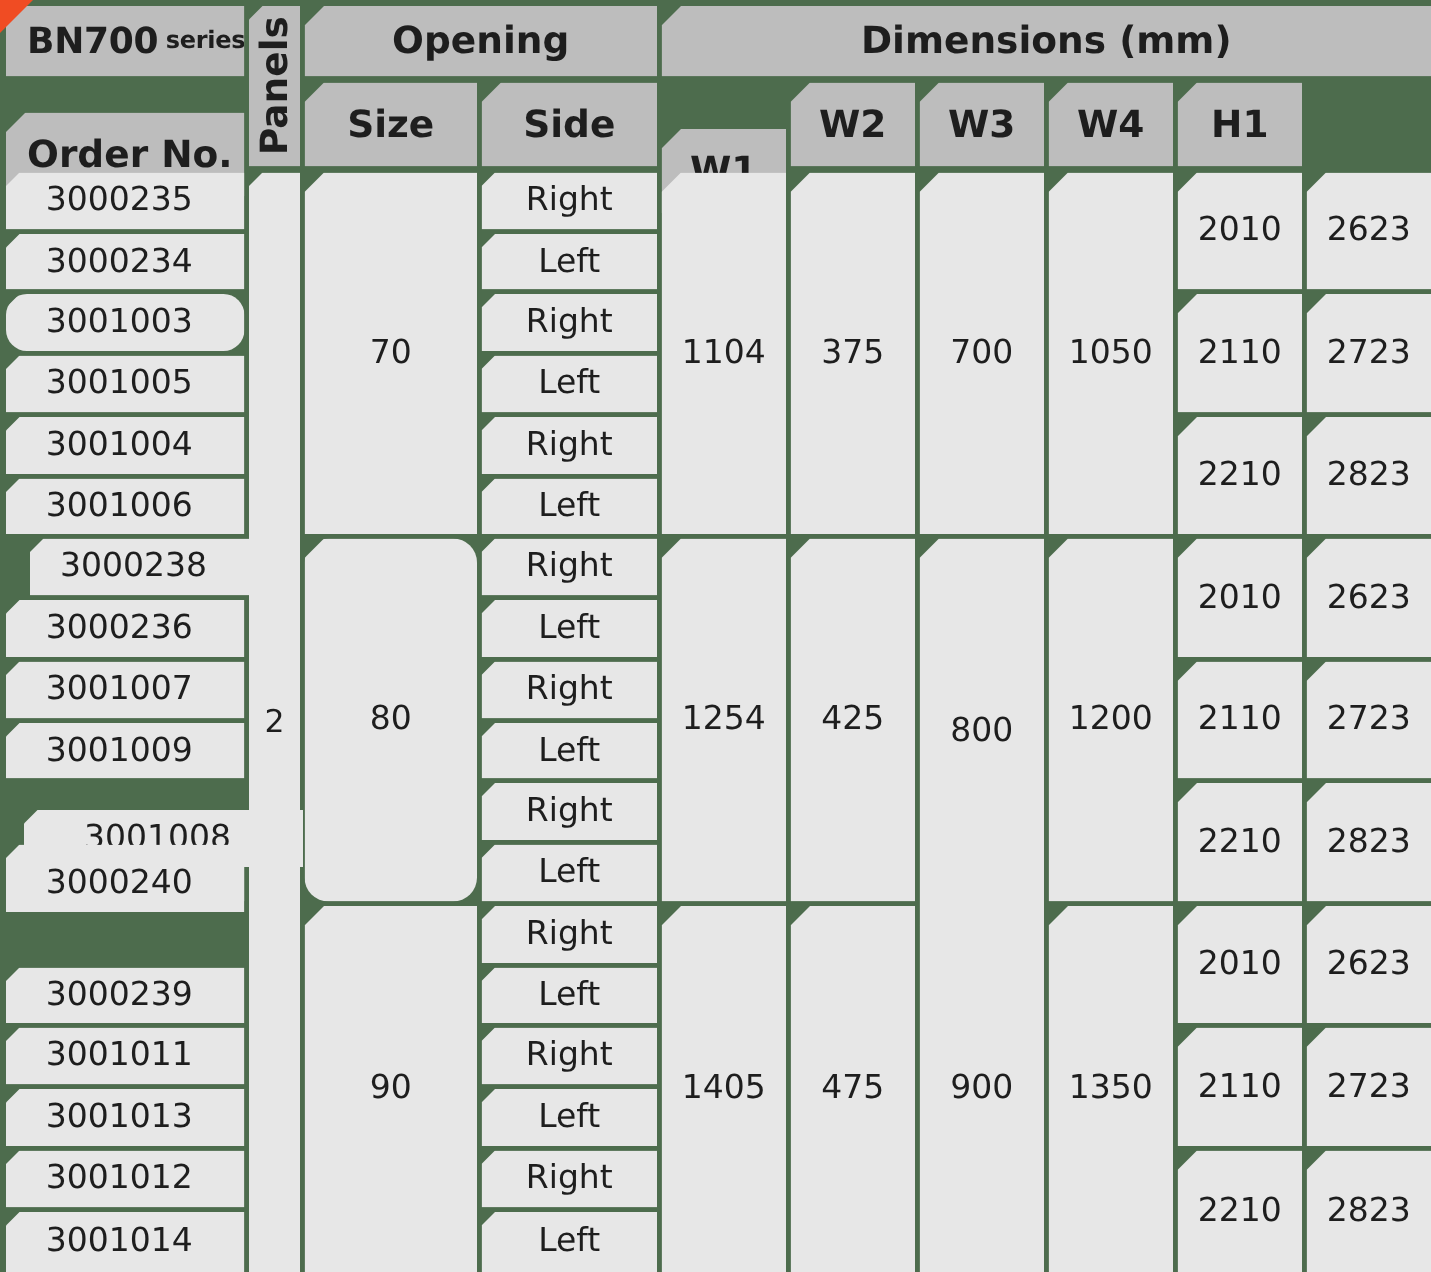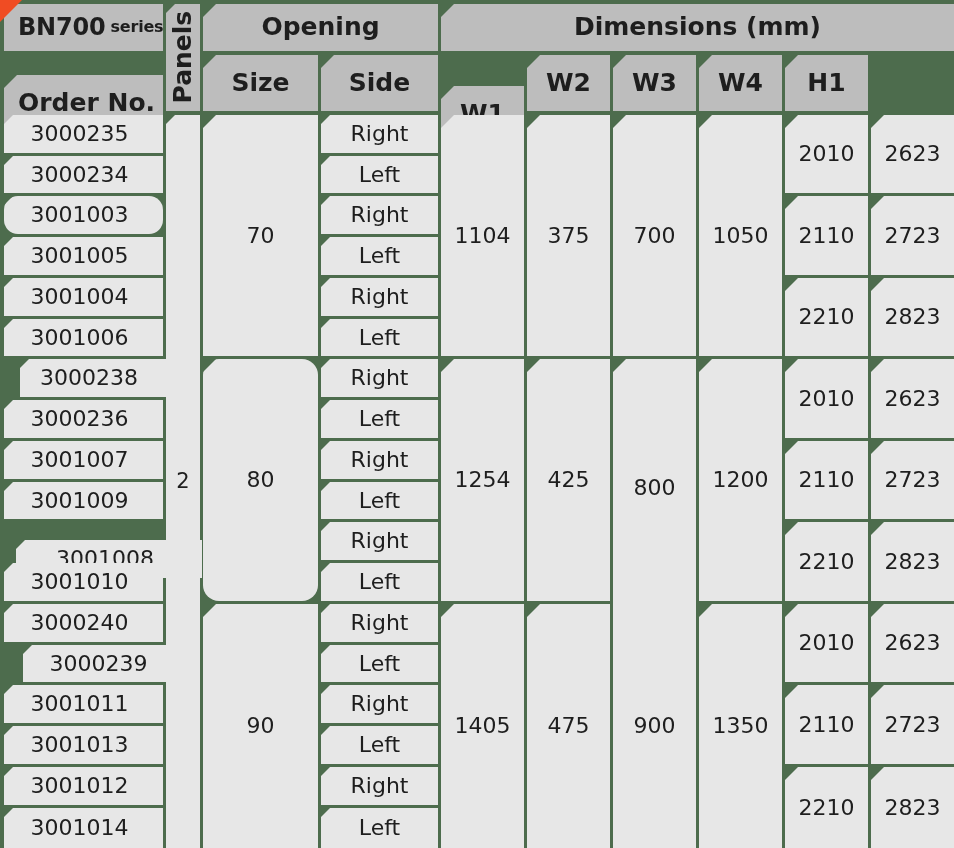--- a/index.html
+++ b/index.html
@@ -187,27 +187,27 @@
       </div>
       <div class="cell bcell bev-sm val" style="left: 321px; width: 117px; top: 522px; height: 38px;">
         <span>Right</span>
       </div>
       <div class="cell bcell bev-sm order-val" style="left: 4px; width: 159px; top: 563px; height: 38px;">
         <span>3001010</span>
       </div>
       <div class="cell bcell bev-sm val" style="left: 321px; width: 117px; top: 563px; height: 38px;">
         <span>Left</span>
       </div>
-      <div class="cell bcell bev-sm order-val" style="left: 4px; width: 159px; top: 604px; height: 38px;">
+      <div class="cell bcell bev-sm order-val" style="left: 4px; width: 159px; top: 570px; height: 38px;">
         <span>3000240</span>
       </div>
       <div class="cell bcell bev-sm val" style="left: 321px; width: 117px; top: 604px; height: 38px;">
         <span>Right</span>
       </div>
-      <div class="cell bcell bev-sm order-val" style="left: 4px; width: 159px; top: 645px; height: 37px; margin-left: 19px;">
+      <div class="cell bcell bev-sm order-val" style="left: 4px; width: 159px; top: 645px; height: 37px;">
         <span>3000239</span>
       </div>
       <div class="cell bcell bev-sm val" style="left: 321px; width: 117px; top: 645px; height: 37px;">
         <span>Left</span>
       </div>
       <div class="cell bcell bev-sm order-val" style="left: 4px; width: 159px; top: 685px; height: 38px;">
         <span>3001011</span>
       </div>
       <div class="cell bcell bev-sm val" style="left: 321px; width: 117px; top: 685px; height: 38px;">
         <span>Right</span>

